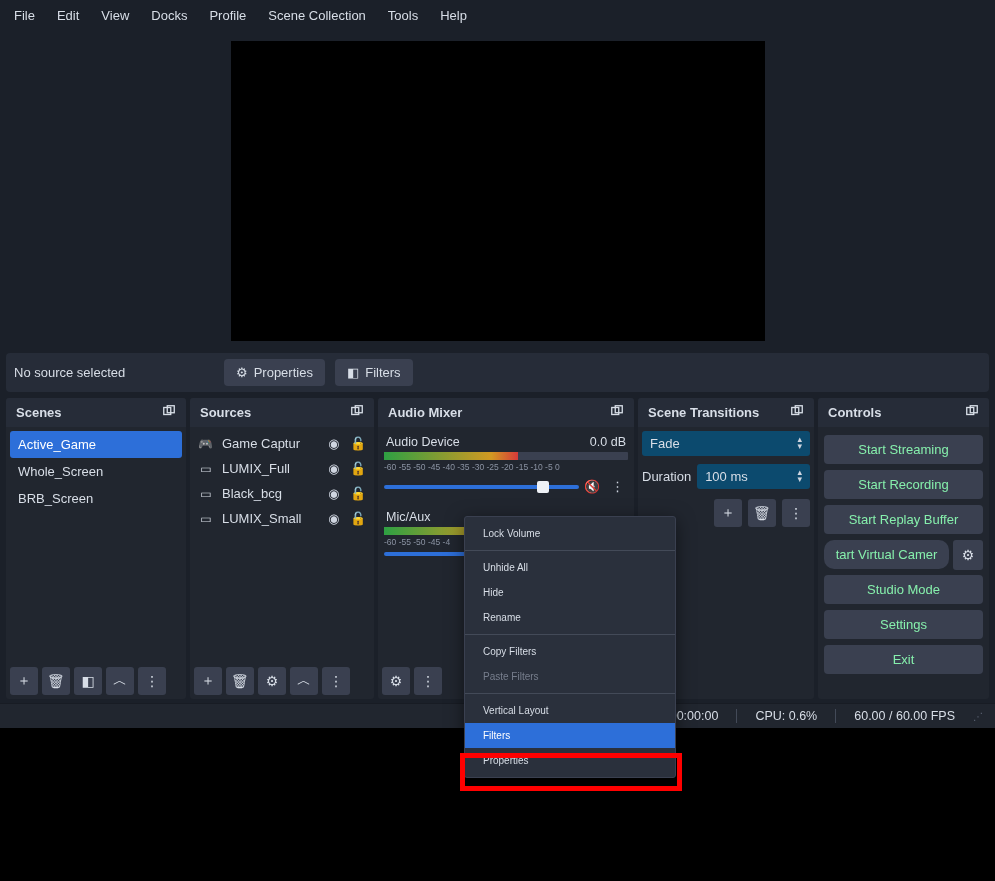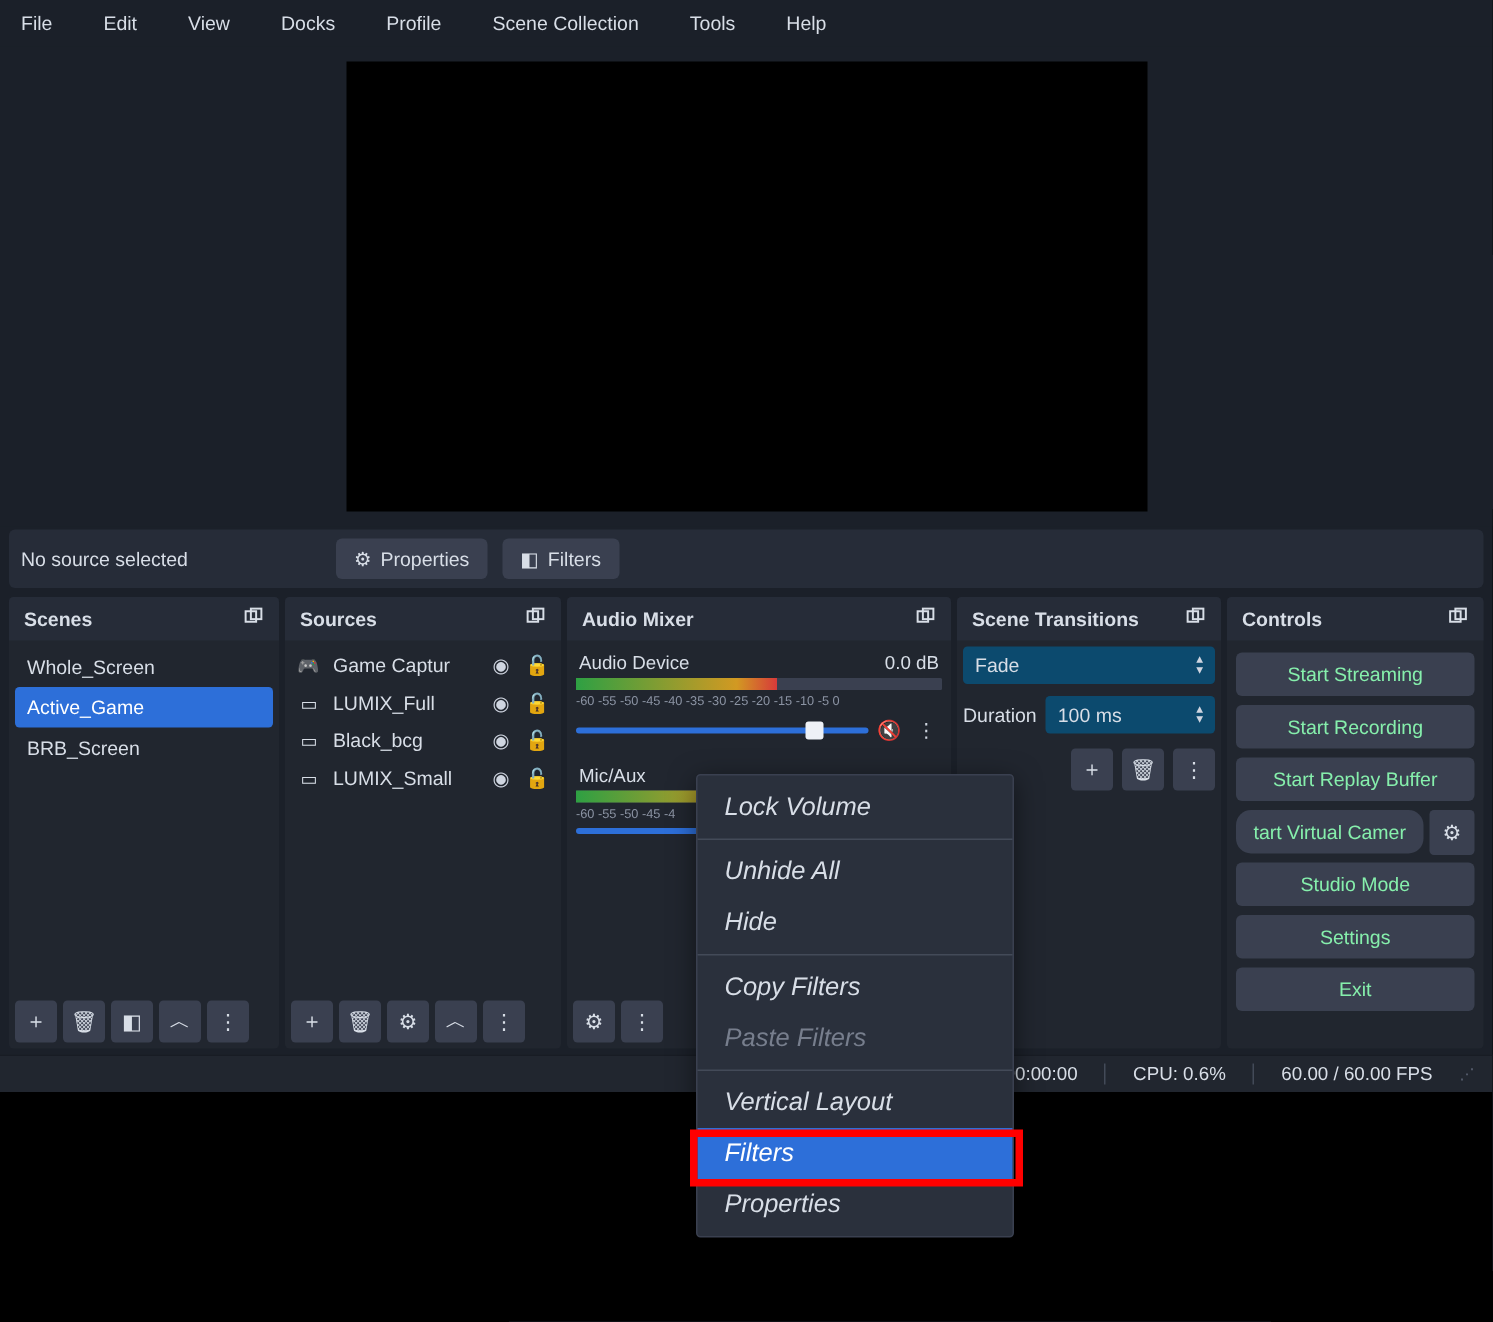--- a/index.html
+++ b/index.html
@@ -1,19 +1,19 @@
 <!DOCTYPE html>
 <html><head>
 <meta charset="utf-8">
 <style>
 * { margin: 0; padding: 0; box-sizing: border-box; font-family: -apple-system, BlinkMacSystemFont, "Segoe UI", Arial, sans-serif; }
 body { background: #000; width: 995px; height: 881px; overflow: hidden; color: #d8dee7; font-size: 13px; position: relative; }
 .app { background: #1b2029; width: 100%; height: 728px; display: flex; flex-direction: column; }
 
-.menubar { display: flex; gap: 14px; padding: 4px 4px; background: #1b2029; }
+.menubar { display: flex; gap: 2px; padding: 4px 4px; background: #1b2029; }
 .menubar span { padding: 4px 10px; cursor: pointer; }
 
 .preview-area { flex: 0 0 320px; display: flex; align-items: center; justify-content: center; background: #1b2029; }
 .preview { width: 534px; height: 300px; background: #000; }
 
 .toolbar-strip { display: flex; align-items: center; gap: 10px; padding: 6px 8px; margin: 2px 6px; background: #262c38; border-radius: 4px; }
 .toolbar-strip .lbl { flex: 0 0 200px; }
 .btn { background: #3a4050; border: none; color: #d8dee7; padding: 6px 12px; border-radius: 4px; display: inline-flex; align-items: center; gap: 6px; cursor: pointer; font-size: 13px; }
 
 .panels { display: flex; gap: 4px; padding: 4px 6px; flex: 1; min-height: 0; }
@@ -62,21 +62,21 @@
 .ctrl-row .iconbtn { height: 30px; width: 30px; }
 
 .statusbar { display: flex; align-items: center; justify-content: flex-end; gap: 18px; padding: 5px 14px; background: #21262f; font-size: 12.5px; border-top: 1px solid #181c24;}
 .statusbar .rec-dot { width:11px; height:11px; border-radius:50%; background:#6d7380; display:inline-block; margin-right:4px; vertical-align:middle;}
 .divider { width:1px; height:14px; background:#434a58; }
 .resize-grip { color:#5e6576; font-size:10px; letter-spacing:-2px; }
 
 .popout-icon svg { width: 14px; height: 14px; }
 
 .ctx-menu { position: absolute; left: 464px; top: 516px; width: 212px; background: #2a303c; border: 1px solid #3a4050; border-radius: 3px; padding: 4px 0; box-shadow: 0 4px 18px rgba(0,0,0,.5); z-index: 100; }
-.ctx-item { padding: 7px 18px; font-size: 17px; cursor: pointer; font-style: italic; }
+.ctx-item { padding: 7px 18px; font-size: 10px; cursor: pointer; }
 .ctx-item.disabled { color: #777e8d; }
 .ctx-item.hl { background: #2d6fd9; color: #fff; }
 .ctx-sep { height:1px; background:#434a58; margin: 4px 0; }
 .redbox { position:absolute; left: 460px; top: 753px; width: 222px; height: 38px; border: 5px solid #ff0000; z-index: 101; pointer-events:none;}
 </style>
 </head>
 <body>
 
 <div class="app">
   <div class="menubar">
@@ -110,22 +110,22 @@
 
     <div class="panel scenes">
       <div class="panel-header">
         <span>Scenes</span>
         <span class="popout-icon"><svg viewBox="0 0 16 16" fill="none" stroke="currentColor" stroke-width="1.5">
               <rect x="2" y="4" width="8" height="8"></rect>
               <rect x="6" y="2" width="8" height="8"></rect>
             </svg></span>
       </div>
       <div class="panel-body">
+        <div class="list-item active">Active_Game</div>
         <div class="list-item">Whole_Screen</div>
-        <div class="list-item active">Active_Game</div>
         <div class="list-item">BRB_Screen</div>
       </div>
       <div class="panel-footer">
         <button class="iconbtn">＋</button>
         <button class="iconbtn">🗑</button>
         <button class="iconbtn">◧</button>
         <button class="iconbtn">︿</button>
         <button class="iconbtn">⋮</button>
       </div>
     </div>
@@ -280,20 +280,21 @@
     <span>60.00 / 60.00 FPS</span>
     <span class="resize-grip">⋰</span>
   </div>
 </div>
 
 <div class="ctx-menu">
   <div class="ctx-item">Lock Volume</div>
   <div class="ctx-sep"></div>
   <div class="ctx-item">Unhide All</div>
   <div class="ctx-item">Hide</div>
+  <div class="ctx-item">Rename</div>
   <div class="ctx-sep"></div>
   <div class="ctx-item">Copy Filters</div>
   <div class="ctx-item disabled">Paste Filters</div>
   <div class="ctx-sep"></div>
   <div class="ctx-item">Vertical Layout</div>
   <div class="ctx-item hl">Filters</div>
   <div class="ctx-item">Properties</div>
 </div>
 <div class="redbox"></div>
 

